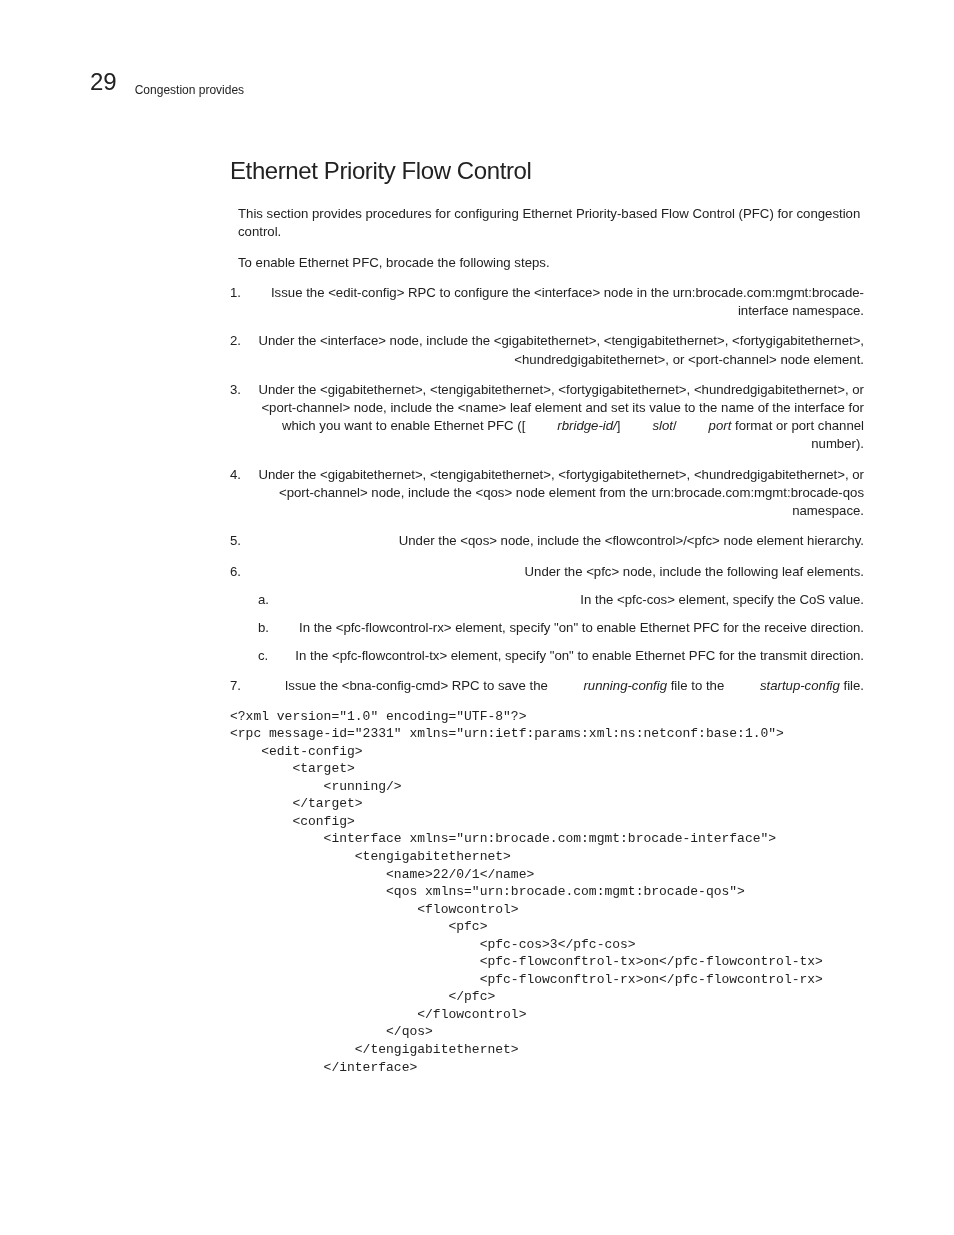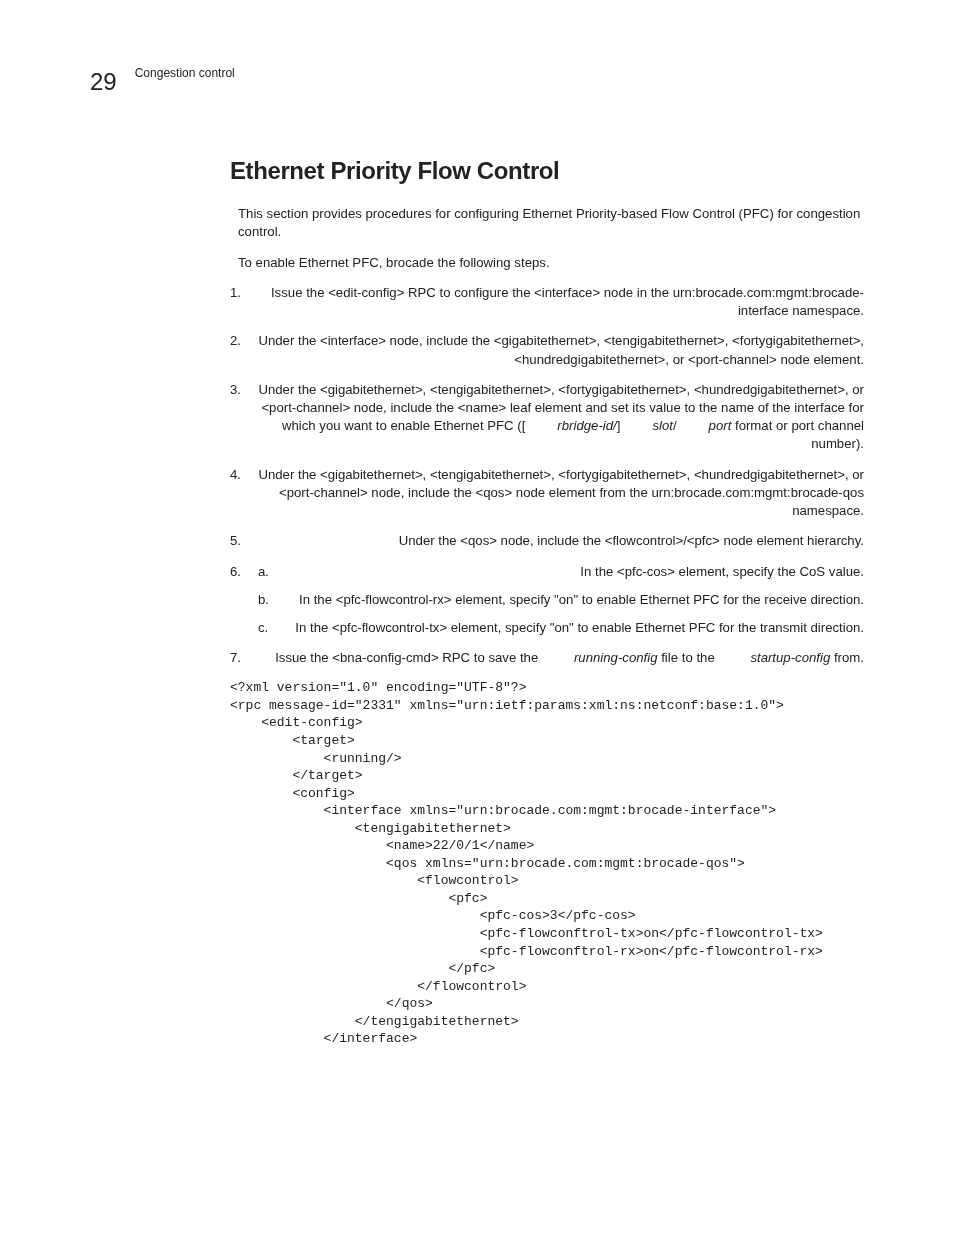--- a/index.html
+++ b/index.html
@@ -7,35 +7,35 @@
     font-size: 13.2px;
     color: #222;
     margin: 0;
     padding: 65px 90px 80px 90px;
     width: 954px;
     box-sizing: border-box;
     line-height: 1.38;
   }
   .header-row {
     display: flex;
-    align-items: flex-start;
+    align-items: flex-end;
     gap: 18px;
     margin-bottom: 56px;
   }
   .page-num {
     font-size: 24px;
     font-weight: normal;
   }
   .page-section {
     font-size: 12px;
   }
   h1 {
     font-family: Arial, Helvetica, sans-serif;
     font-size: 24px;
-    font-weight: bold;
+    font-weight: normal;
     margin: 0 0 18px 0;
     letter-spacing: -0.4px;
   }
   h2 {
     font-family: Arial, Helvetica, sans-serif;
     font-size: 19px;
     font-style: italic;
     font-weight: bold;
     margin: 26px 0 14px 0;
     letter-spacing: -0.3px;
@@ -86,49 +86,50 @@
     line-height: 1.35;
     white-space: pre;
     margin: 8px 0 0 0;
   }
 </style>
 </head>
 <body>
 
 <div class="header-row">
   <span class="page-num">29</span>
-  <span class="page-section">Congestion control</span>
+  <span class="page-section">Congestion provides</span>
 </div>
 
 <div class="content">
 
   <h1>Ethernet Priority Flow Control</h1>
 
   <p>This section provides procedures for configuring Ethernet Priority-based Flow Control (PFC) for congestion control.</p>
 
 
   <p>To enable Ethernet PFC, brocade the following steps.</p>
 
   <ol class="steps">
     <li>Issue the &lt;edit-config&gt; RPC to configure the &lt;interface&gt; node in the urn:brocade.com:mgmt:brocade-interface namespace.</li>
     <li>Under the &lt;interface&gt; node, include the &lt;gigabitethernet&gt;, &lt;tengigabitethernet&gt;, &lt;fortygigabitethernet&gt;, &lt;hundredgigabitethernet&gt;, or &lt;port-channel&gt; node element.</li>
     <li>
       <span>Under the &lt;gigabitethernet&gt;, &lt;tengigabitethernet&gt;, &lt;fortygigabitethernet&gt;, &lt;hundredgigabitethernet&gt;, or &lt;port-channel&gt; node, include the &lt;name&gt; leaf element and set its value to the name of the interface for which you want to enable Ethernet PFC ([</span><em class="term">rbridge-id/</em><span>]</span><em class="term">slot</em><span>/</span><em class="term">port</em><span> format or port channel number).</span>
     </li>
     <li>Under the &lt;gigabitethernet&gt;, &lt;tengigabitethernet&gt;, &lt;fortygigabitethernet&gt;, &lt;hundredgigabitethernet&gt;, or &lt;port-channel&gt; node, include the &lt;qos&gt; node element from the urn:brocade.com:mgmt:brocade-qos namespace.</li>
     <li>Under the &lt;qos&gt; node, include the &lt;flowcontrol&gt;/&lt;pfc&gt; node element hierarchy.</li>
     <li>
+      <span>Under the &lt;pfc&gt; node, include the following leaf elements.</span>
       <ol class="sub">
         <li>In the &lt;pfc-cos&gt; element, specify the CoS value.</li>
         <li>In the &lt;pfc-flowcontrol-rx&gt; element, specify "on" to enable Ethernet PFC for the receive direction.</li>
         <li>In the &lt;pfc-flowcontrol-tx&gt; element, specify "on" to enable Ethernet PFC for the transmit direction.</li>
       </ol>
     </li>
     <li>
-      <span>Issue the &lt;bna-config-cmd&gt; RPC to save the </span><em class="term">running-config</em><span> file to the </span><em class="term">startup-config</em><span> from.</span>
+      <span>Issue the &lt;bna-config-cmd&gt; RPC to save the </span><em class="term">running-config</em><span> file to the </span><em class="term">startup-config</em><span> file.</span>
     </li>
   </ol>
 
 
   <pre>&lt;?xml version="1.0" encoding="UTF-8"?&gt;
 &lt;rpc message-id="2331" xmlns="urn:ietf:params:xml:ns:netconf:base:1.0"&gt;
     &lt;edit-config&gt;
         &lt;target&gt;
             &lt;running/&gt;
         &lt;/target&gt;

